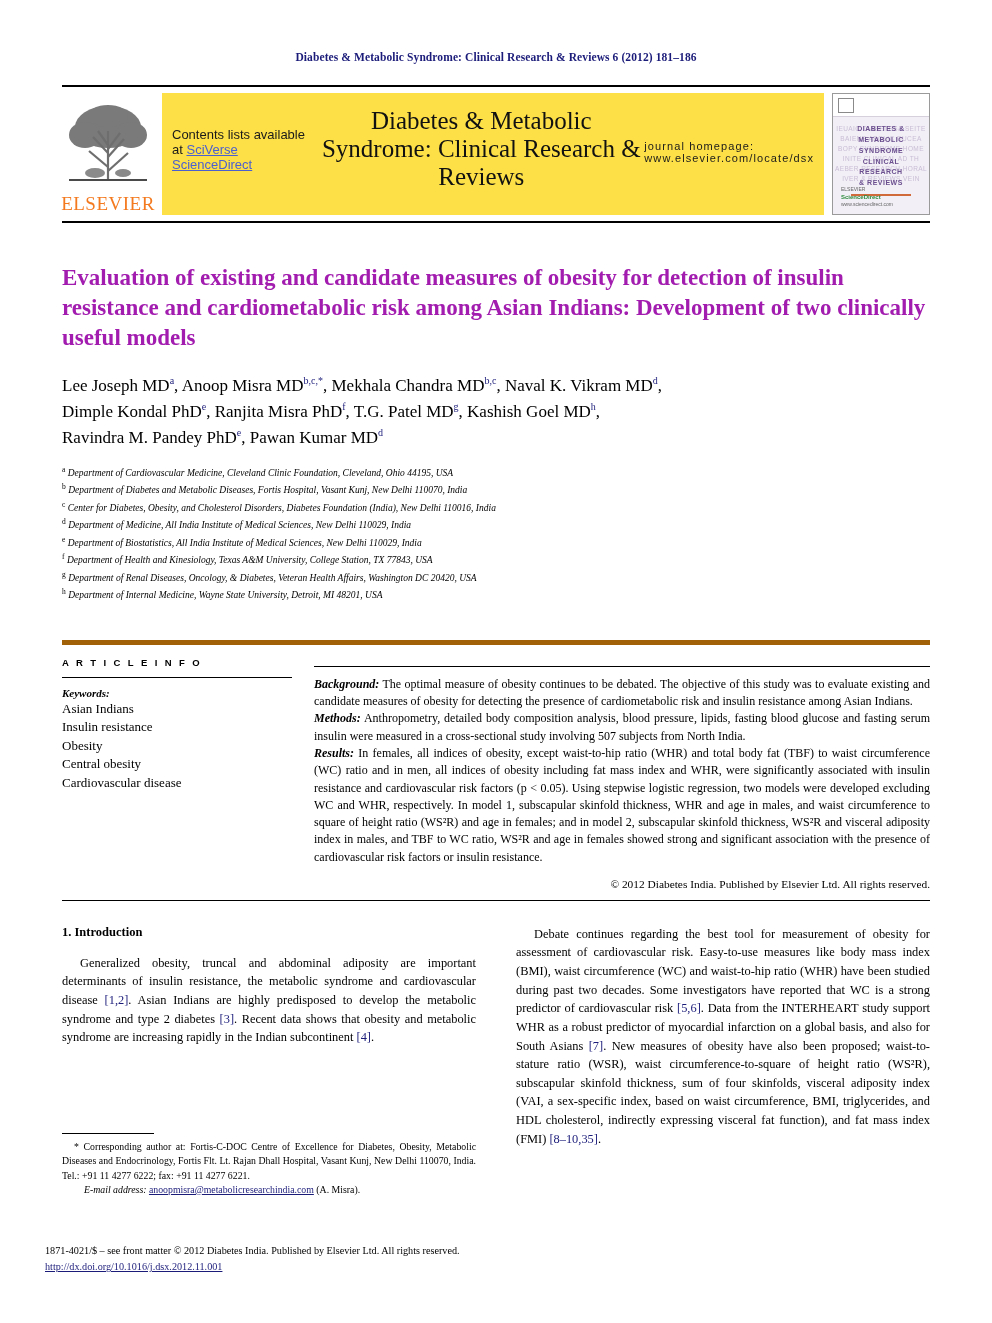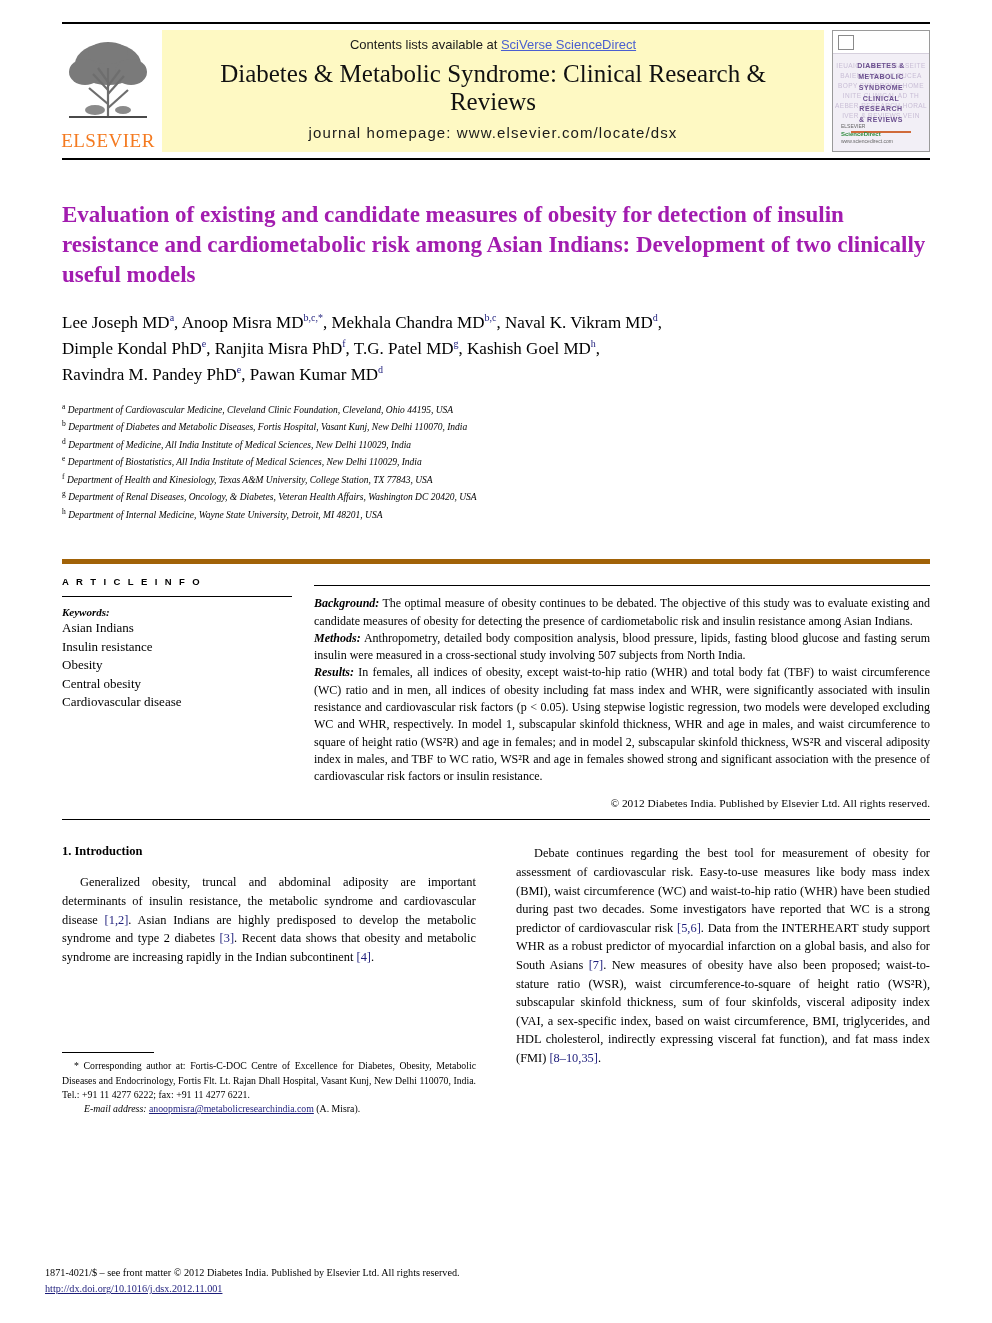--- a/index.html
+++ b/index.html
@@ -60,24 +60,24 @@
   .elsevier-word {
     font-family: "Liberation Serif", serif;
     color: #F47A20;
     font-size: 19px;
     letter-spacing: 0.5px;
     line-height: 1;
     margin-top: 1px;
   }
   .masthead-center {
     flex: 1 1 auto;
-    background: #fef9c3;
+    background: #fde047;
     margin: 0 8px;
     display: flex;
-    flex-direction: column;
+    flex-direction: row;
     align-items: center;
     justify-content: center;
     padding: 4px 10px 8px 10px;
     box-sizing: border-box;
   }
   .contents-line {
     font-family: "Liberation Sans", sans-serif;
     font-size: 13px;
     color: #1a1a1a;
     margin-bottom: 6px;
@@ -89,21 +89,21 @@
     font-family: "Liberation Serif", serif;
     font-size: 25px;
     line-height: 1.12;
     text-align: center;
     color: #111;
     margin: 2px 0 8px 0;
     max-width: 560px;
   }
   .homepage-line {
     font-family: "Liberation Sans", sans-serif;
-    font-size: 15px;
+    font-size: 11px;
     letter-spacing: 1.1px;
     color: #1a1a1a;
   }
   .cover-thumb {
     width: 98px;
     flex: 0 0 98px;
     border: 1px solid #9a9a9a;
     background: #f2eff6;
     box-sizing: border-box;
     position: relative;
@@ -299,20 +299,21 @@
   .page-footer .doi {
     color: #1b1b7a;
     text-decoration: underline;
   }
 </style>
 </head>
 <body>
 
 <div class="page">
 
+  <div class="running-head">Diabetes &amp; Metabolic Syndrome: Clinical Research &amp; Reviews 6 (2012) 181–186</div>
 
   <div class="masthead">
 
     <div class="elsevier-logo">
       <svg class="elsevier-tree" viewBox="0 0 86 92">
         <g fill="#7a7a7a">
           <ellipse cx="43" cy="26" rx="33" ry="21"></ellipse>
           <ellipse cx="20" cy="34" rx="16" ry="13"></ellipse>
           <ellipse cx="66" cy="34" rx="16" ry="13"></ellipse>
           <ellipse cx="43" cy="15" rx="20" ry="11"></ellipse>
@@ -383,20 +384,21 @@
       <span>Dimple Kondal PhD</span><sup>e</sup><span>, </span><span>Ranjita Misra PhD</span><sup>f</sup><span>, </span><span>T.G. Patel MD</span><sup>g</sup><span>, </span><span>Kashish Goel MD</span><sup>h</sup><span>,</span>
     </div>
     <div>
       <span>Ravindra M. Pandey PhD</span><sup>e</sup><span>, </span><span>Pawan Kumar MD</span><sup>d</sup>
     </div>
   </div>
 
   <div class="affiliations">
     <div><sup>a</sup> <span>Department of Cardiovascular Medicine, Cleveland Clinic Foundation, Cleveland, Ohio 44195, USA</span></div>
     <div><sup>b</sup> <span>Department of Diabetes and Metabolic Diseases, Fortis Hospital, Vasant Kunj, New Delhi 110070, India</span></div>
+    <div><sup>c</sup> <span>Center for Diabetes, Obesity, and Cholesterol Disorders, Diabetes Foundation (India), New Delhi 110016, India</span></div>
     <div><sup>d</sup> <span>Department of Medicine, All India Institute of Medical Sciences, New Delhi 110029, India</span></div>
     <div><sup>e</sup> <span>Department of Biostatistics, All India Institute of Medical Sciences, New Delhi 110029, India</span></div>
     <div><sup>f</sup> <span>Department of Health and Kinesiology, Texas A&amp;M University, College Station, TX 77843, USA</span></div>
     <div><sup>g</sup> <span>Department of Renal Diseases, Oncology, &amp; Diabetes, Veteran Health Affairs, Washington DC 20420, USA</span></div>
     <div><sup>h</sup> <span>Department of Internal Medicine, Wayne State University, Detroit, MI 48201, USA</span></div>
   </div>
 
   <div class="info-abstract">
     <div class="col-info">
       <div class="section-head">A R T I C L E    I N F O</div>

